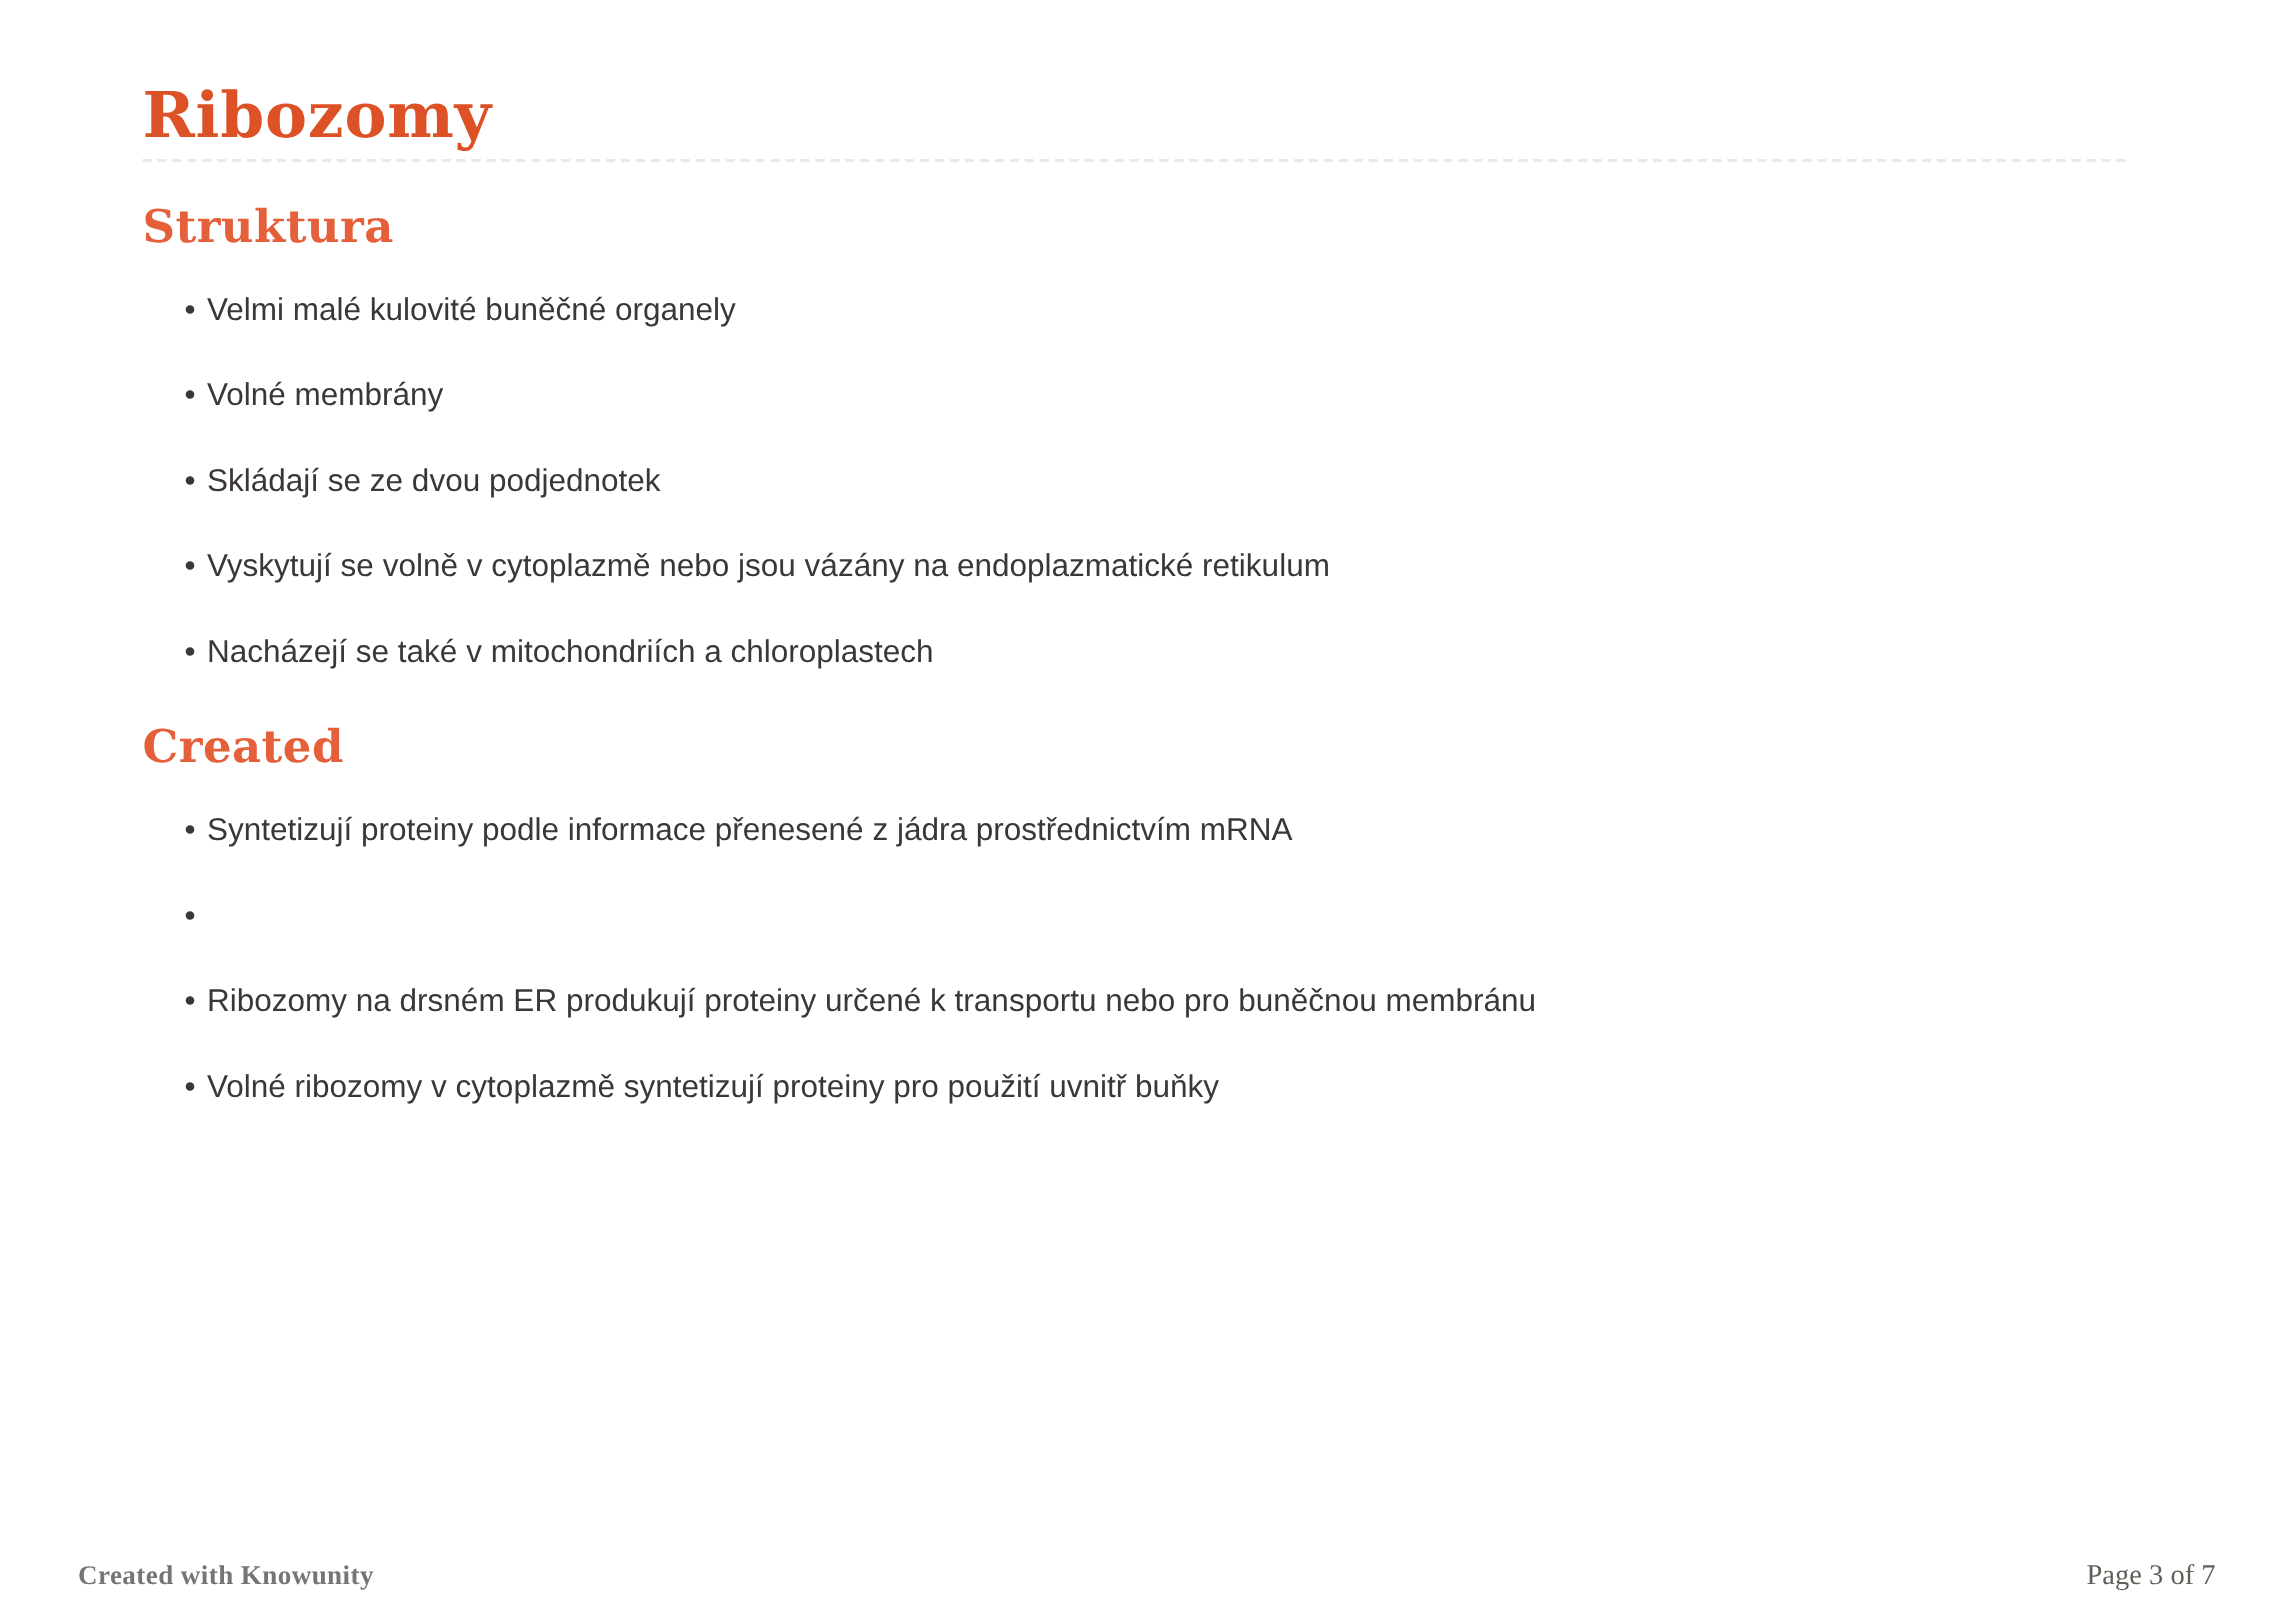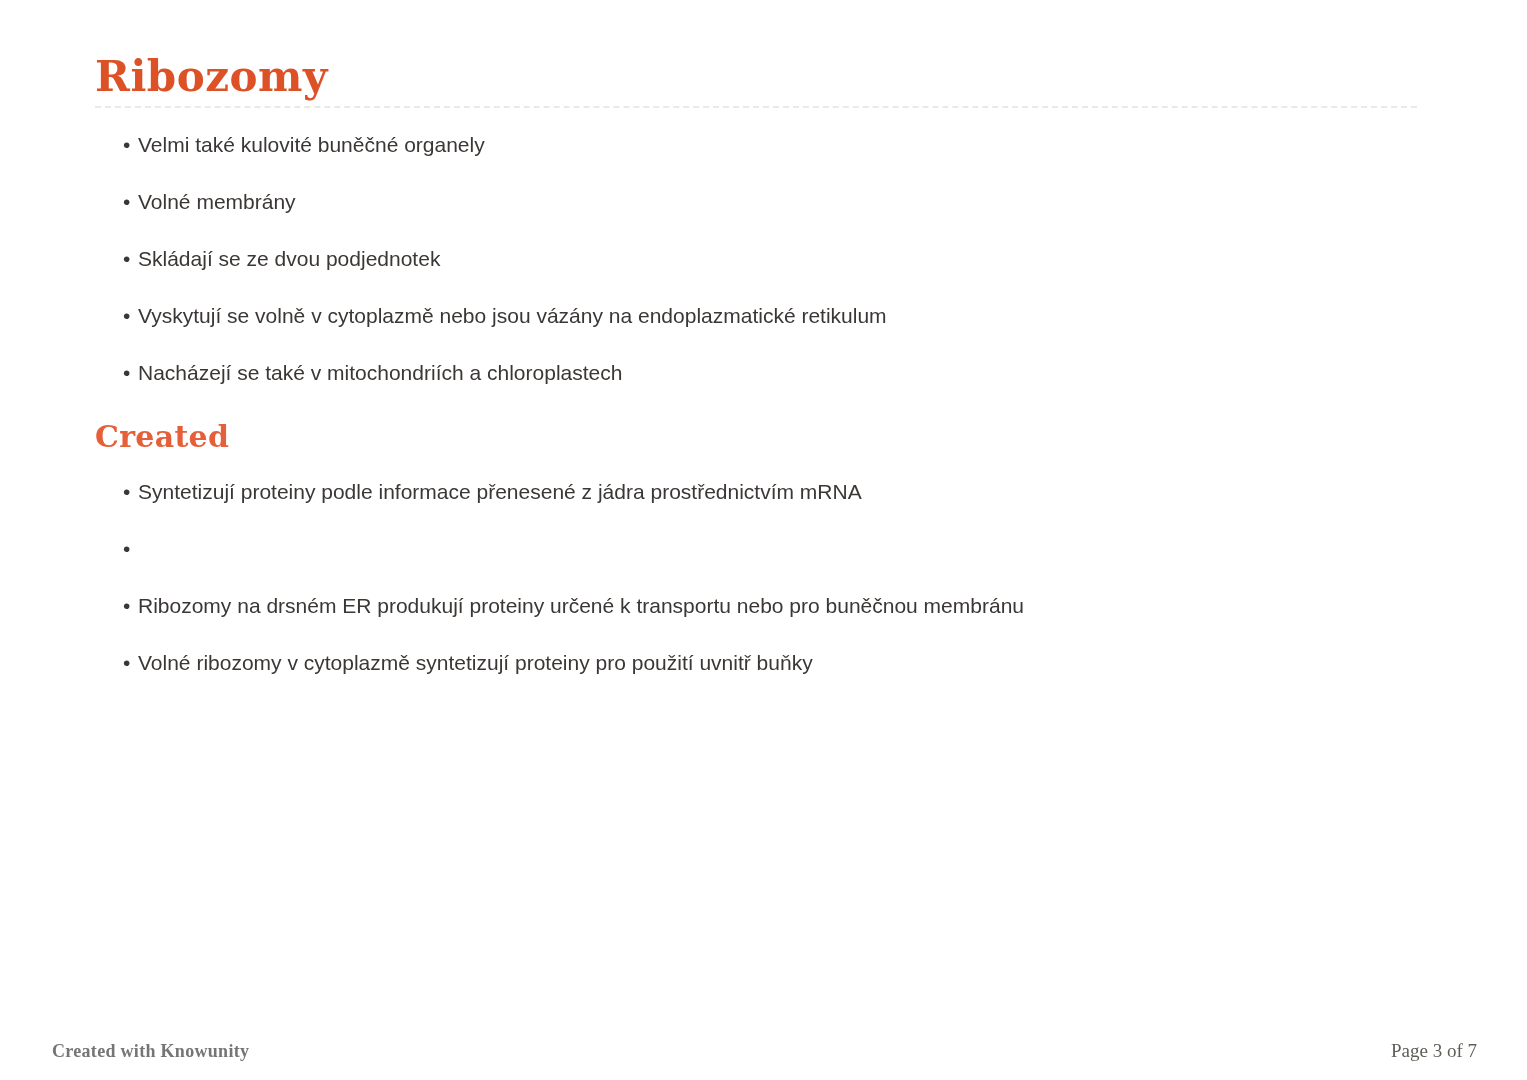--- a/index.html
+++ b/index.html
@@ -65,21 +65,21 @@
     width: 15px;
     color: var(--body-text);
   }
   .doc-footer {
     position: absolute;
     left: 52px;
     right: 50px;
     top: 1040px;
     display: flex;
     justify-content: space-between;
-    align-items: center;
+    align-items: flex-start;
     font-family: "Liberation Serif", "DejaVu Serif", serif;
   }
   .footer-credit {
     font-weight: 700;
     font-size: 18px;
     color: var(--footer-credit);
     letter-spacing: 0.3px;
   }
   .footer-page {
     font-weight: 400;
@@ -90,24 +90,25 @@
 </head>
 <body>
 
 <div class="page">
 
   <h1 class="doc-title">Ribozomy</h1>
 
   <div class="title-rule"></div>
 
   <section>
+    <h2 class="section-heading">Struktura</h2>
     <ul class="bullet-list">
       <li>
         <span class="bullet-marker">•</span>
-        <span>Velmi také kulovité buněčné organely</span>
+        <span>Velmi malé kulovité buněčné organely</span>
       </li>
       <li>
         <span class="bullet-marker">•</span>
         <span>Volné membrány</span>
       </li>
       <li>
         <span class="bullet-marker">•</span>
         <span>Skládají se ze dvou podjednotek</span>
       </li>
       <li>

